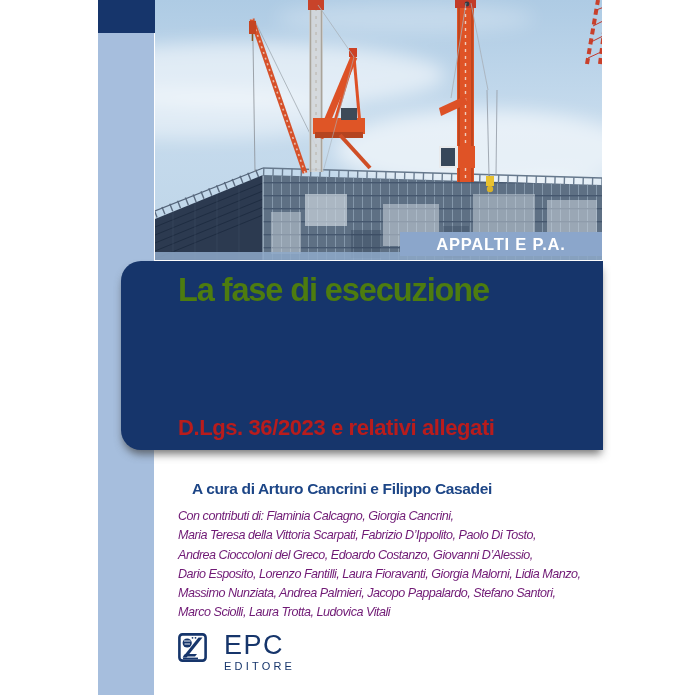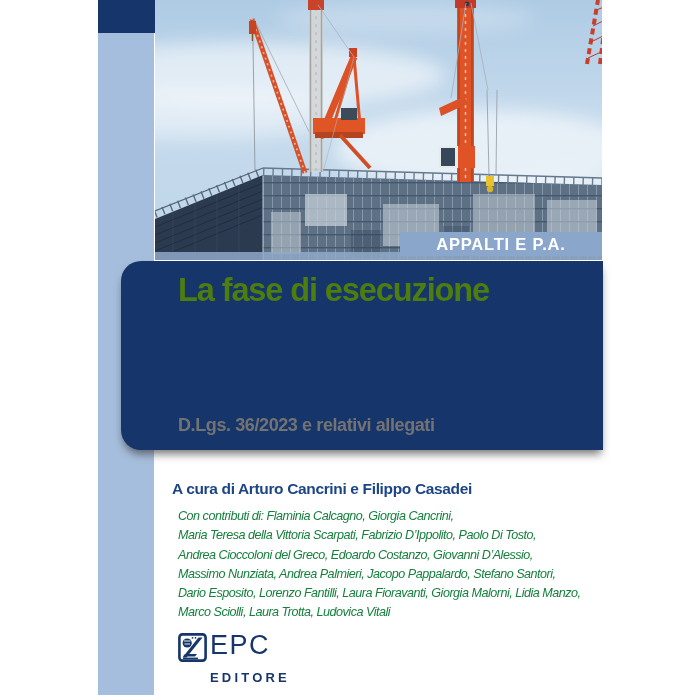--- a/index.html
+++ b/index.html
@@ -20,38 +20,38 @@
   .title-panel{
     position:absolute;left:121px;top:261px;width:482px;height:189px;background:#16356b;
     border-radius:20px 0 0 20px;
     box-shadow:0 6px 8px -2px rgba(60,60,60,.7);
   }
   .title-block{
     position:absolute;left:178px;top:269px;width:440px;
     color:#4d7c0f;font-weight:700;font-size:32.5px;line-height:43.5px;letter-spacing:-1.1px;
   }
   .subtitle{
-    position:absolute;left:178px;top:415px;color:#737373;
-    font-weight:700;font-size:18px;letter-spacing:-.4px;
+    position:absolute;left:178px;top:415px;color:#b91c1c;
+    font-weight:700;font-size:22px;letter-spacing:-.4px;
   }
   .curators{
-    position:absolute;left:172px;top:480px;color:#1c4586;
+    position:absolute;left:192px;top:480px;color:#1c4586;
     font-weight:700;font-size:15.5px;letter-spacing:-.35px;
   }
   .contributors{
     position:absolute;left:178px;top:507px;width:460px;
-    font-style:italic;font-size:12.6px;line-height:19.3px;letter-spacing:-.5px;color:#15803d;
+    font-style:italic;font-size:12.6px;line-height:19.3px;letter-spacing:-.5px;color:#701a75;
   }
   .contributors .row{display:block;white-space:nowrap;}
   .publisher{
-    position:absolute;left:178px;top:633px;display:flex;align-items:flex-start;gap:3px;color:#16356b;
+    position:absolute;left:178px;top:633px;display:flex;align-items:flex-start;gap:17px;color:#16356b;
   }
   .publisher .wordmark{display:flex;flex-direction:column;}
   .publisher .name{font-size:27px;line-height:25px;font-weight:500;letter-spacing:1.5px;}
-  .publisher .sub{font-size:13px;font-weight:700;letter-spacing:3.2px;margin-top:12px;}
+  .publisher .sub{font-size:11px;font-weight:400;letter-spacing:3.2px;margin-top:2px;}
 </style>
 </head>
 <body>
 
 <div class="canvas">
 
   <div class="accent-tab"></div>
   <div class="side-stripe"></div>
 
   <svg class="photo" viewBox="0 0 447 260" width="447" height="260" aria-hidden="true">
@@ -183,22 +183,22 @@
   <div class="title-block">
     <div>La fase di esecuzione</div>
   </div>
   <div class="subtitle">D.Lgs. 36/2023 e relativi allegati</div>
 
   <div class="curators">A cura di Arturo Cancrini e Filippo Casadei</div>
   <div class="contributors">
     <span class="row">Con contributi di: Flaminia Calcagno, Giorgia Cancrini,</span>
     <span class="row">Maria Teresa della Vittoria Scarpati, Fabrizio D’Ippolito, Paolo Di Tosto,</span>
     <span class="row">Andrea Cioccoloni del Greco, Edoardo Costanzo, Giovanni D’Alessio,</span>
+    <span class="row">Dario Esposito, Lorenzo Fantilli, Laura Fioravanti, Giorgia Malorni, Lidia Manzo,</span>
     <span class="row">Massimo Nunziata, Andrea Palmieri, Jacopo Pappalardo, Stefano Santori,</span>
-    <span class="row">Dario Esposito, Lorenzo Fantilli, Laura Fioravanti, Giorgia Malorni, Lidia Manzo,</span>
     <span class="row">Marco Sciolli, Laura Trotta, Ludovica Vitali</span>
   </div>
 
   <div class="publisher">
     <svg width="29" height="29" viewBox="0 0 29 29" aria-hidden="true">
       <rect x="1.4" y="1.4" width="26.2" height="26.2" rx="3" fill="#ffffff" stroke="#16356b" stroke-width="2.6"></rect>
       <polygon points="4.5,24.5 20.5,4.5 24.5,4.5 8.5,24.5" fill="#16356b"></polygon>
       <circle cx="9.2" cy="10" r="4.6" fill="#16356b"></circle>
       <line x1="6" y1="8" x2="12.5" y2="8" stroke="#ffffff" stroke-width="0.9"></line>
       <line x1="6.5" y1="11" x2="12" y2="11" stroke="#ffffff" stroke-width="0.9"></line>

